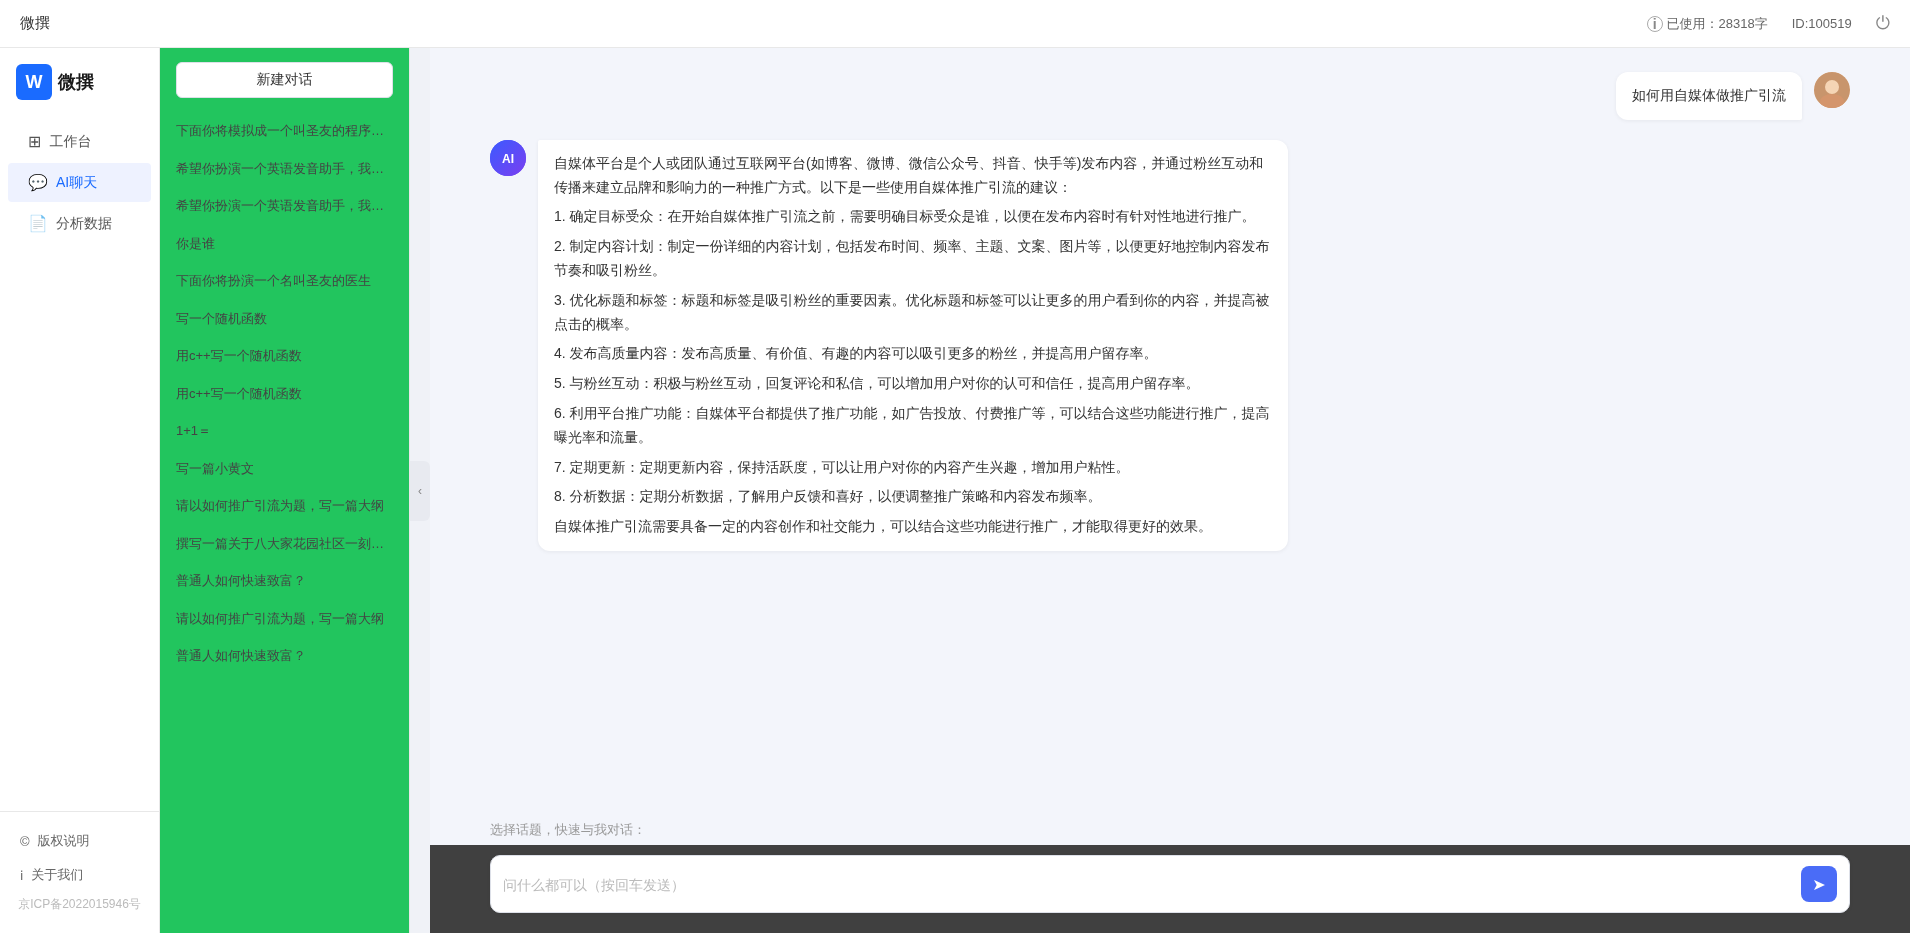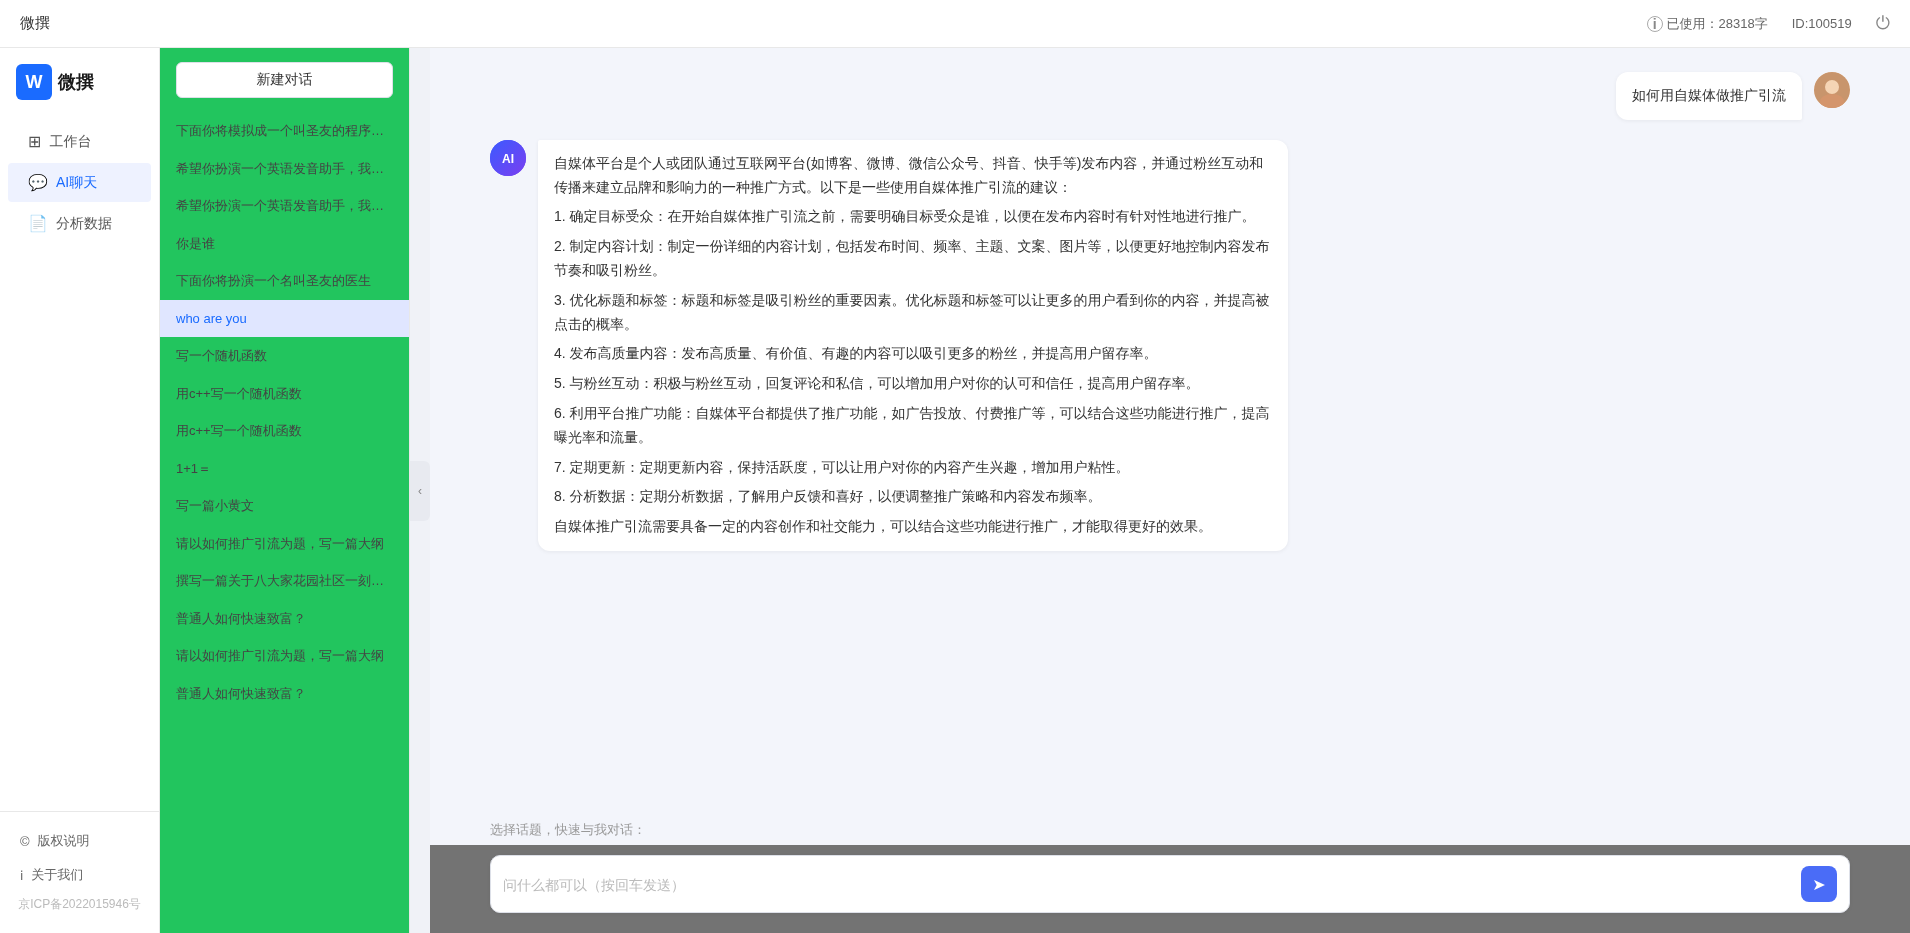--- a/index.html
+++ b/index.html
@@ -231,21 +231,21 @@
     
     .quick-topics {
       padding: 8px 60px 6px;
       font-size: 13px;
       color: #999;
     }
 
     
     .input-area {
       padding: 10px 60px 20px;
-      background: #737373;
+      background: #404040;
     }
     .input-box {
       background: #fff;
       border-radius: 10px;
       border: 1px solid #dde0e8;
       display: flex;
       align-items: flex-end;
       padding: 10px 12px;
       box-shadow: 0 1px 4px rgba(0,0,0,0.05);
     }
@@ -327,21 +327,20 @@
   </div>
 
   <div class="chat-list-panel">
     <div class="new-chat-btn">新建对话</div>
     <div class="chat-list" id="chat-list-container">
     <div class="chat-list-item">下面你将模拟成一个叫圣友的程序员，我说...</div>
         <div class="chat-list-item">希望你扮演一个英语发音助手，我提供给你...</div>
         <div class="chat-list-item">希望你扮演一个英语发音助手，我提供给你...</div>
         <div class="chat-list-item">你是谁</div>
         <div class="chat-list-item">下面你将扮演一个名叫圣友的医生</div>
-        <div class="chat-list-item active">who are you</div>
         <div class="chat-list-item">写一个随机函数</div>
         <div class="chat-list-item">用c++写一个随机函数</div>
         <div class="chat-list-item">用c++写一个随机函数</div>
         <div class="chat-list-item">1+1＝</div>
         <div class="chat-list-item">写一篇小黄文</div>
         <div class="chat-list-item">请以如何推广引流为题，写一篇大纲</div>
         <div class="chat-list-item">撰写一篇关于八大家花园社区一刻钟便民生...</div>
         <div class="chat-list-item">普通人如何快速致富？</div>
         <div class="chat-list-item">请以如何推广引流为题，写一篇大纲</div>
         <div class="chat-list-item">普通人如何快速致富？</div>

